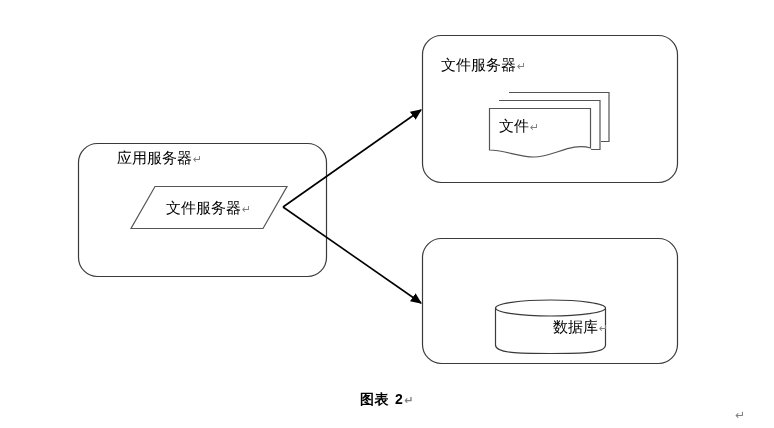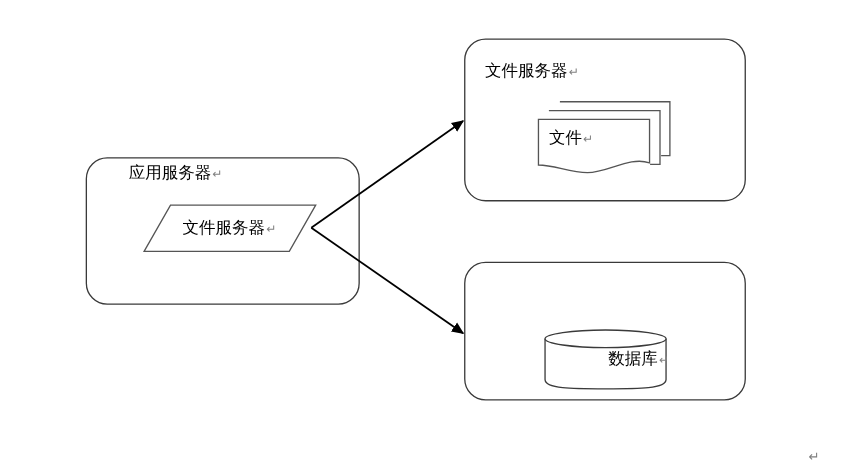--- a/index.html
+++ b/index.html
@@ -108,16 +108,17 @@
 
   <div class="node-label" id="app-program-label"><span>文件服务器</span><span class="pilcrow">↵</span></div>
 
   <div class="node-label" id="file-server-label"><span>文件服务器</span><span class="pilcrow">↵</span></div>
 
   <div class="node-label" id="file-label"><span>文件</span><span class="pilcrow">↵</span></div>
 
 
   <div class="node-label" id="db-label"><span>数据库</span><span class="pilcrow">↵</span></div>
 
+  <div id="figure-caption"><span>图表</span><span class="cap-num">2</span><span class="pilcrow">↵</span></div>
 
   <div id="end-mark">↵</div>
 
 </div>
 
 </body></html>

